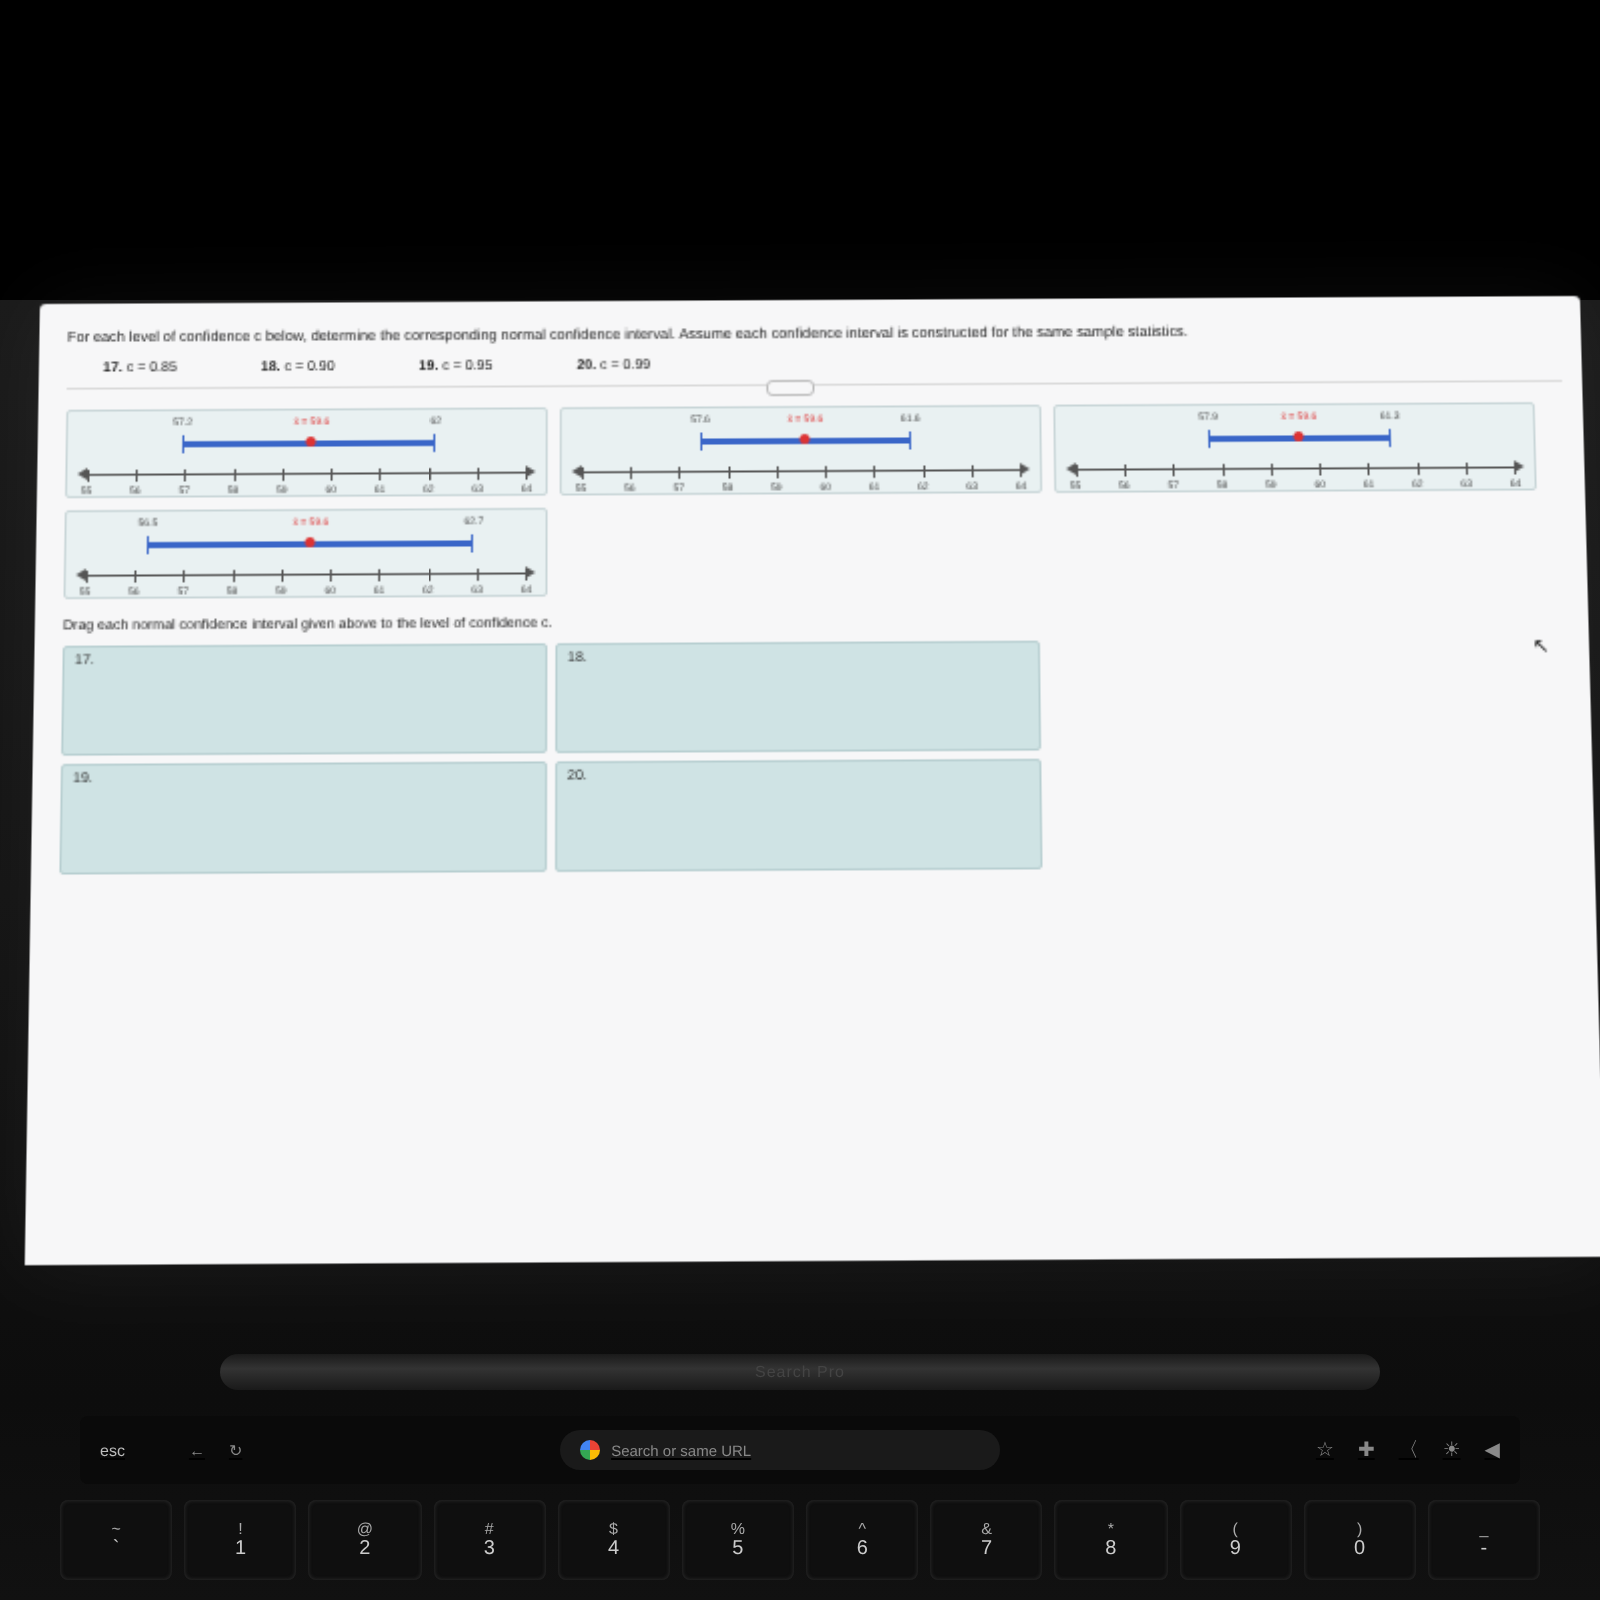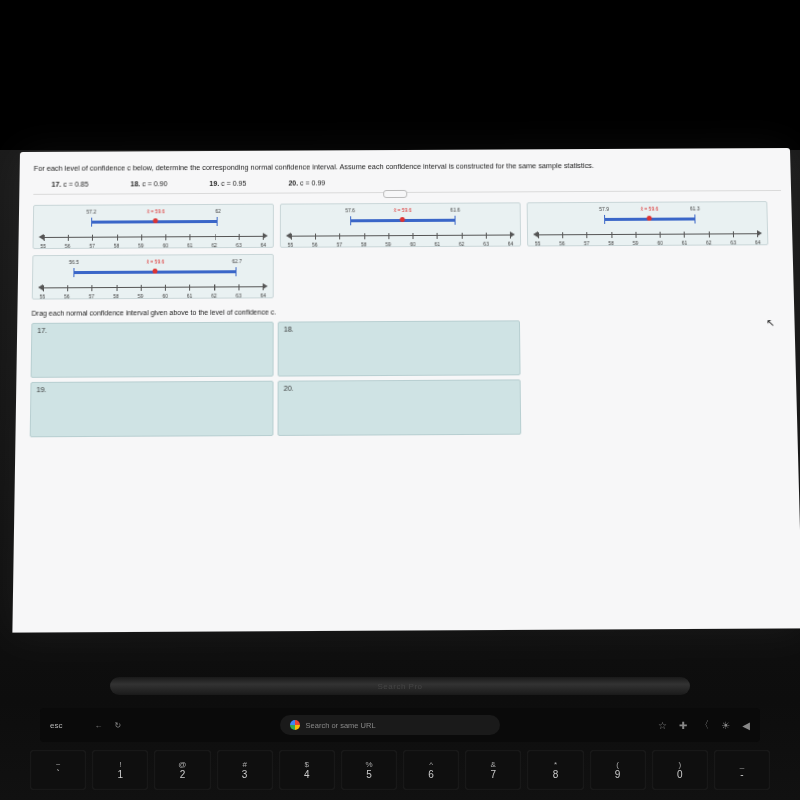--- a/index.html
+++ b/index.html
@@ -68,21 +68,21 @@
     background:linear-gradient(to bottom,#1a1a1a,#333 40%,#1a1a1a);
     border-radius:9px;
   }
   .hinge-label{
     position:absolute; left:50%; top:50%; transform:translate(-50%,-50%);
     color:#444; font-size:8px; letter-spacing:0.5px;
   }
   .touchbar {
     position:absolute; bottom:58px; left:40px; right:40px; height:34px;
     background:#0a0a0a; border-radius:4px; display:flex; align-items:center;
-    padding:0 10px; gap:12px;
+    padding:0 10px; gap:12px;text-decoration:underline;
   }
   .tb-key { color:#888; font-size:8px; }
   .tb-esc { color:#bbb; font-size:8px; margin-right:20px;}
   .tb-search {
     flex:1; background:#1a1a1a; border-radius:12px; height:20px;
     display:flex; align-items:center; padding:0 10px; gap:6px; max-width:220px; margin:0 auto;
   }
   .tb-search .g { width:10px; height:10px; border-radius:50%;
     background: conic-gradient(#ea4335 0 25%, #fbbc05 0 50%, #34a853 0 75%, #4285f4 0);}
   .tb-search span { color:#888; font-size:7.5px;}

